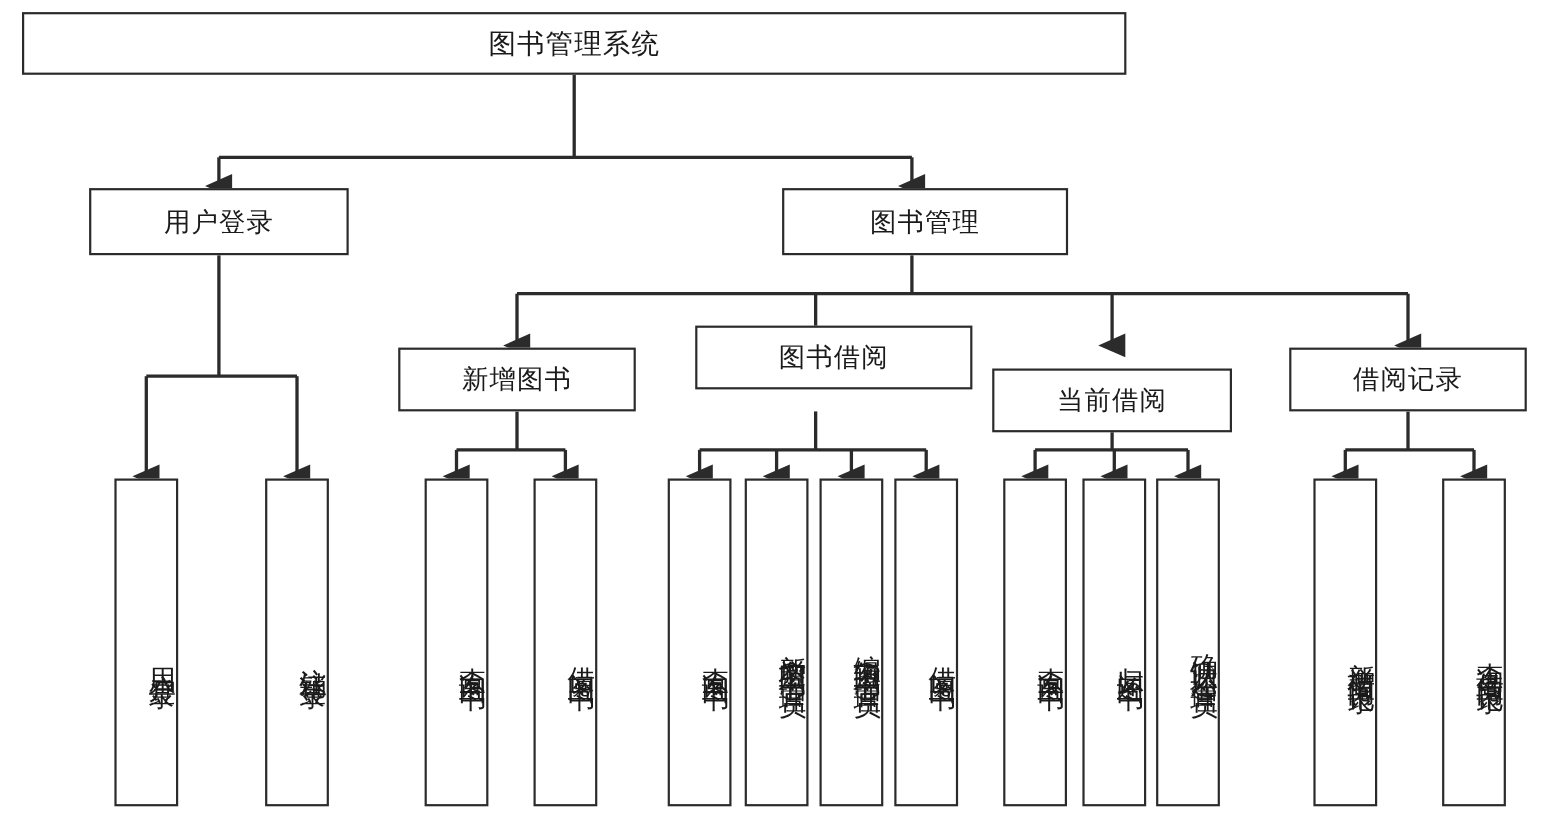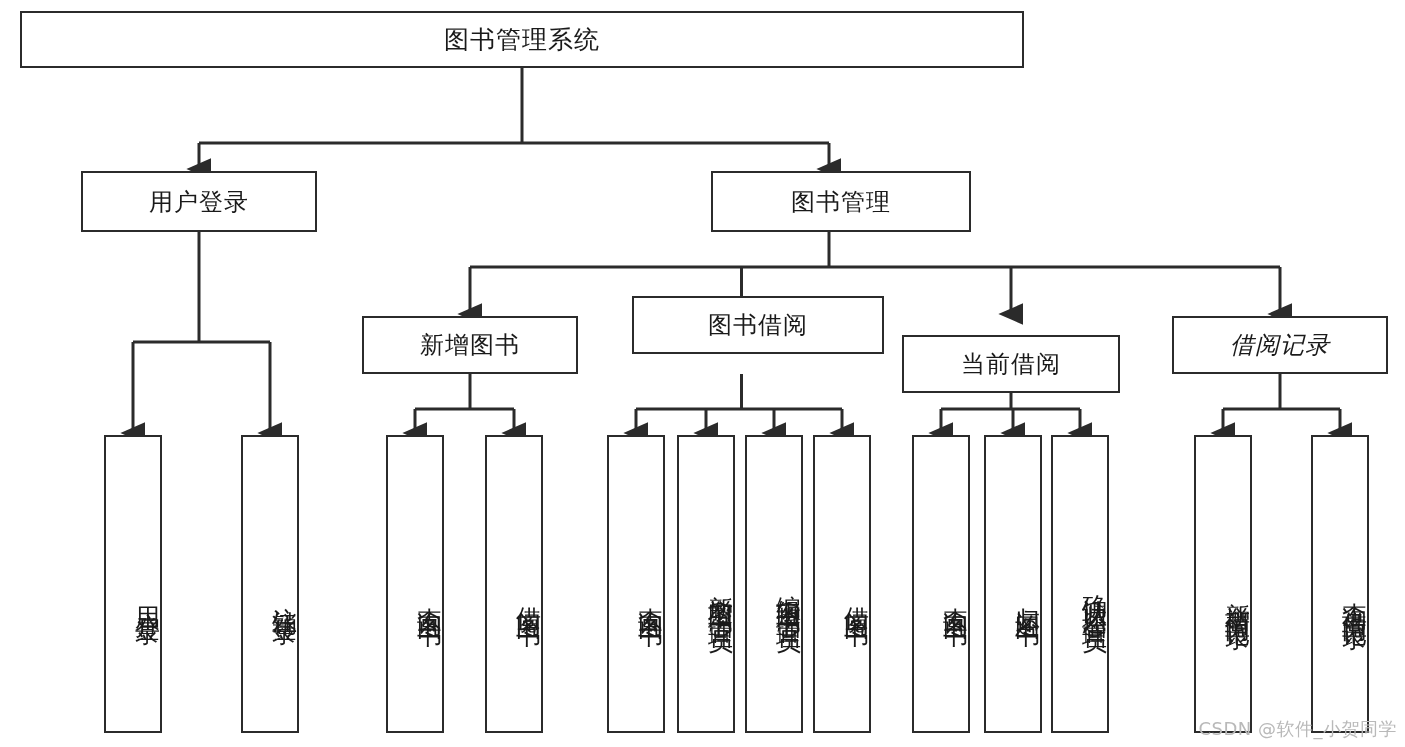--- a/index.html
+++ b/index.html
@@ -89,30 +89,29 @@
   </svg>
 
   <div class="node root horiz" style="left: 20px; top: 11px; width: 1004px; height: 57px;">图书管理系统</div>
 
   <div class="node horiz" style="left: 81px; top: 171px; width: 236px; height: 61px;">用户登录</div>
   <div class="node horiz" style="left: 711px; top: 171px; width: 260px; height: 61px;">图书管理</div>
 
   <div class="node horiz" style="left: 362px; top: 316px; width: 216px; height: 58px;">新增图书</div>
   <div class="node horiz" style="left: 632px; top: 296px; width: 252px; height: 58px;">图书借阅</div>
   <div class="node horiz" style="left: 902px; top: 316px; width: 218px; height: 58px; margin-top: 19px;">当前借阅</div>
-  <div class="node horiz" style="left: 1172px; top: 316px; width: 216px; height: 58px; font-style: italic;">借阅记录</div>
+  <div class="node horiz" style="left: 1172px; top: 316px; width: 216px; height: 58px;">借阅记录</div>
 
   <div class="node leaf" style="left: 104px; top: 435px; width: 58px; height: 298px;">用户登录</div>
   <div class="node leaf" style="left: 241px; top: 435px; width: 58px; height: 298px;">注销登录</div>
   <div class="node leaf" style="left: 386px; top: 435px; width: 58px; height: 298px;">查询图书</div>
   <div class="node leaf" style="left: 485px; top: 435px; width: 58px; height: 298px;">借阅图书</div>
   <div class="node leaf" style="left: 607px; top: 435px; width: 58px; height: 298px;">查询图书</div>
   <div class="node leaf" style="left: 677px; top: 435px; width: 58px; height: 298px;">新增图书（管理员）</div>
   <div class="node leaf" style="left: 745px; top: 435px; width: 58px; height: 298px;">编辑图书（管理员）</div>
   <div class="node leaf" style="left: 813px; top: 435px; width: 58px; height: 298px;">借阅图书</div>
   <div class="node leaf" style="left: 912px; top: 435px; width: 58px; height: 298px;">查询图书</div>
   <div class="node leaf" style="left: 984px; top: 435px; width: 58px; height: 298px;">归还图书</div>
   <div class="node leaf" style="left: 1051px; top: 435px; width: 58px; height: 298px;">确认归还（管理员）</div>
   <div class="node leaf" style="left: 1194px; top: 435px; width: 58px; height: 298px;">新增借阅记录</div>
   <div class="node leaf" style="left: 1311px; top: 435px; width: 58px; height: 298px;">查询借阅记录</div>
 
-  <div class="watermark">CSDN @软件_小贺同学</div>
 </div>
 
 </body></html>

